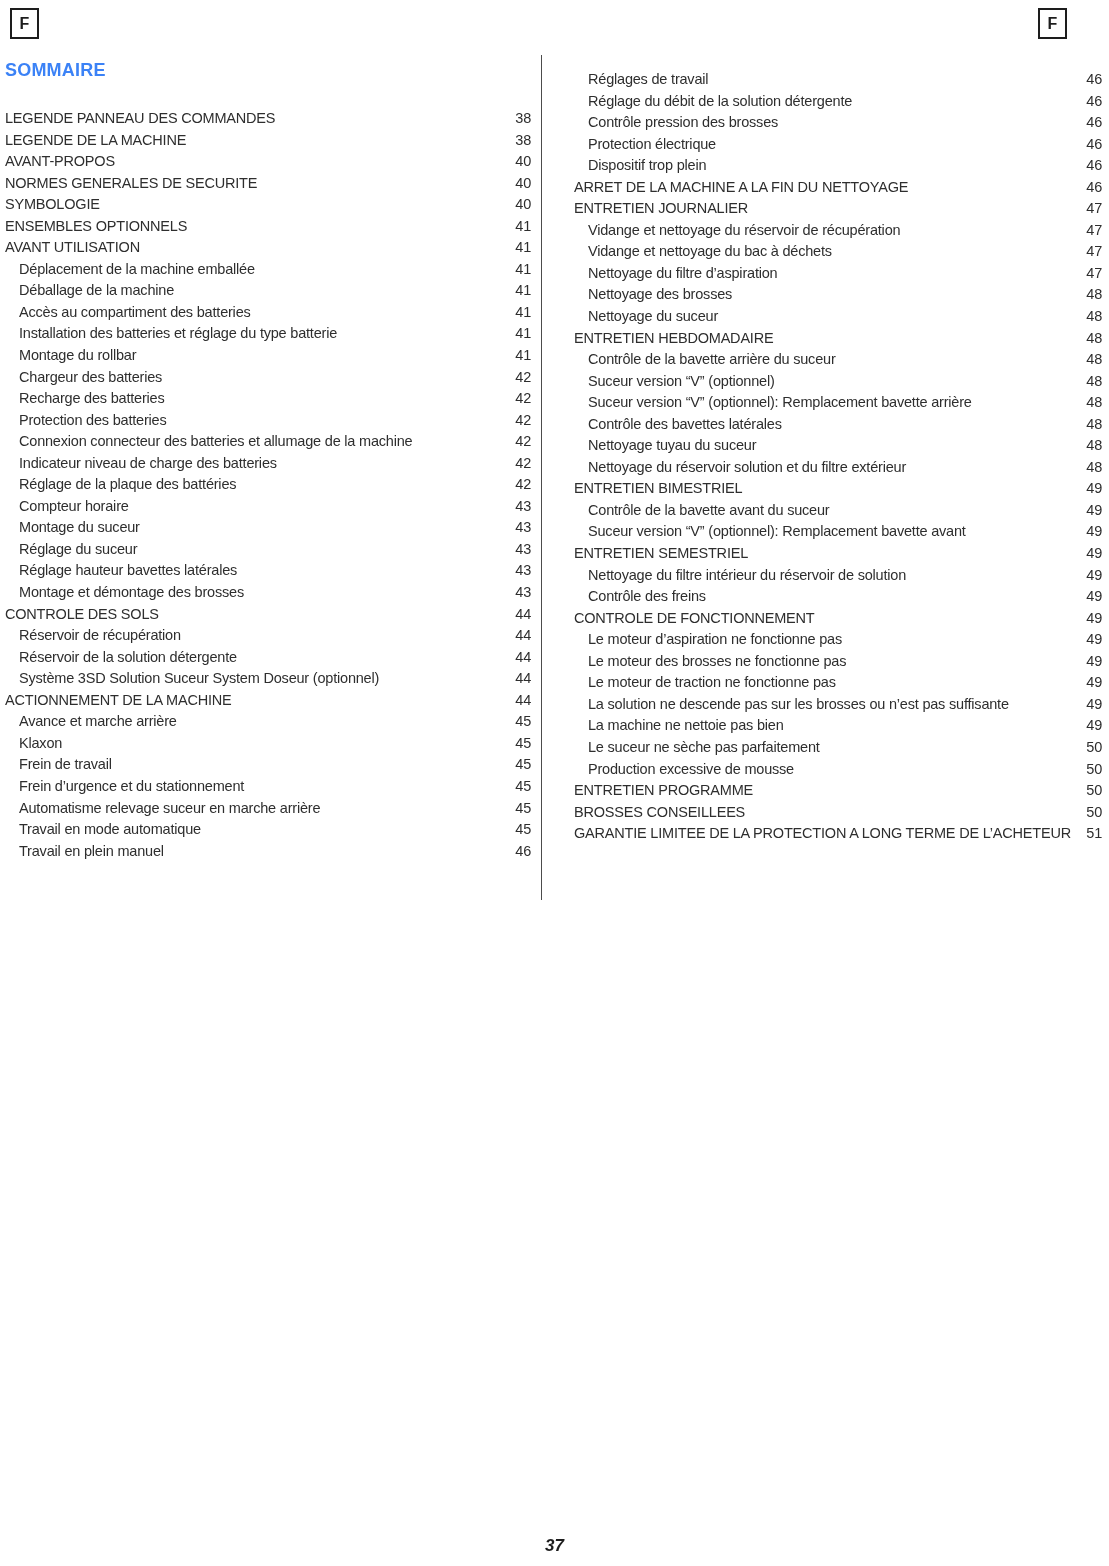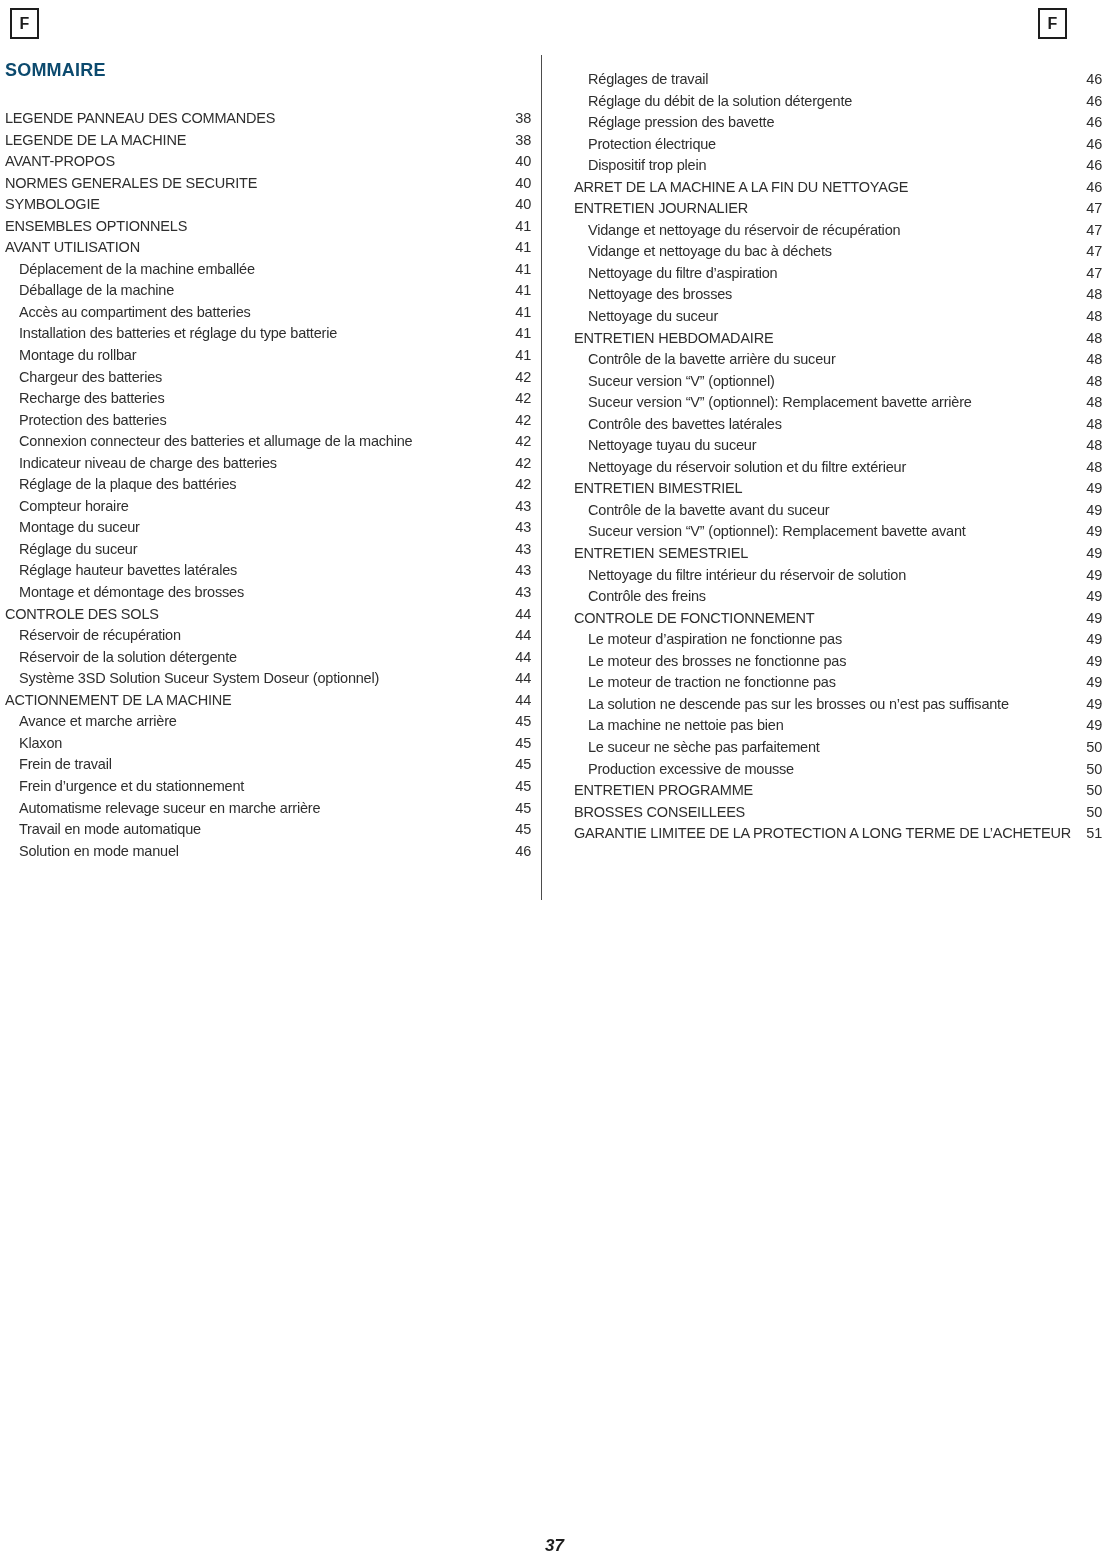--- a/index.html
+++ b/index.html
@@ -43,21 +43,21 @@
   }
   #right-col {
     left: 574px;
     top: 69px;
     width: 528px;
   }
   .page-title {
     font-weight: bold;
     font-size: 18px;
     letter-spacing: 0.2px;
-    color: #0c4a6e;
+    color: #3b82f6;
     margin: 0 0 27px 0;
   }
   .toc-row {
     display: flex;
     align-items: baseline;
     height: 21.55px;
     font-size: 14.5px;
     letter-spacing: -0.2px;
     line-height: 21.55px;
     white-space: nowrap;
@@ -230,40 +230,40 @@
       </div>
       <div class="toc-row sub">
         <span class="toc-label">Automatisme relevage suceur en marche arrière</span>
         <span class="toc-page">45</span>
       </div>
       <div class="toc-row sub">
         <span class="toc-label">Travail en mode automatique</span>
         <span class="toc-page">45</span>
       </div>
       <div class="toc-row sub">
-        <span class="toc-label">Solution en mode manuel</span>
+        <span class="toc-label">Travail en plein manuel</span>
         <span class="toc-page">46</span>
       </div>
     </div>
 </div>
 
 <div class="column-divider"></div>
 
 <div id="right-col" class="col">
   <div>
       <div class="toc-row sub">
         <span class="toc-label">Réglages de travail</span>
         <span class="toc-page">46</span>
       </div>
       <div class="toc-row sub">
         <span class="toc-label">Réglage du débit de la solution détergente</span>
         <span class="toc-page">46</span>
       </div>
       <div class="toc-row sub">
-        <span class="toc-label">Réglage pression des bavette</span>
+        <span class="toc-label">Contrôle pression des brosses</span>
         <span class="toc-page">46</span>
       </div>
       <div class="toc-row sub">
         <span class="toc-label">Protection électrique</span>
         <span class="toc-page">46</span>
       </div>
       <div class="toc-row sub">
         <span class="toc-label">Dispositif trop plein</span>
         <span class="toc-page">46</span>
       </div>

